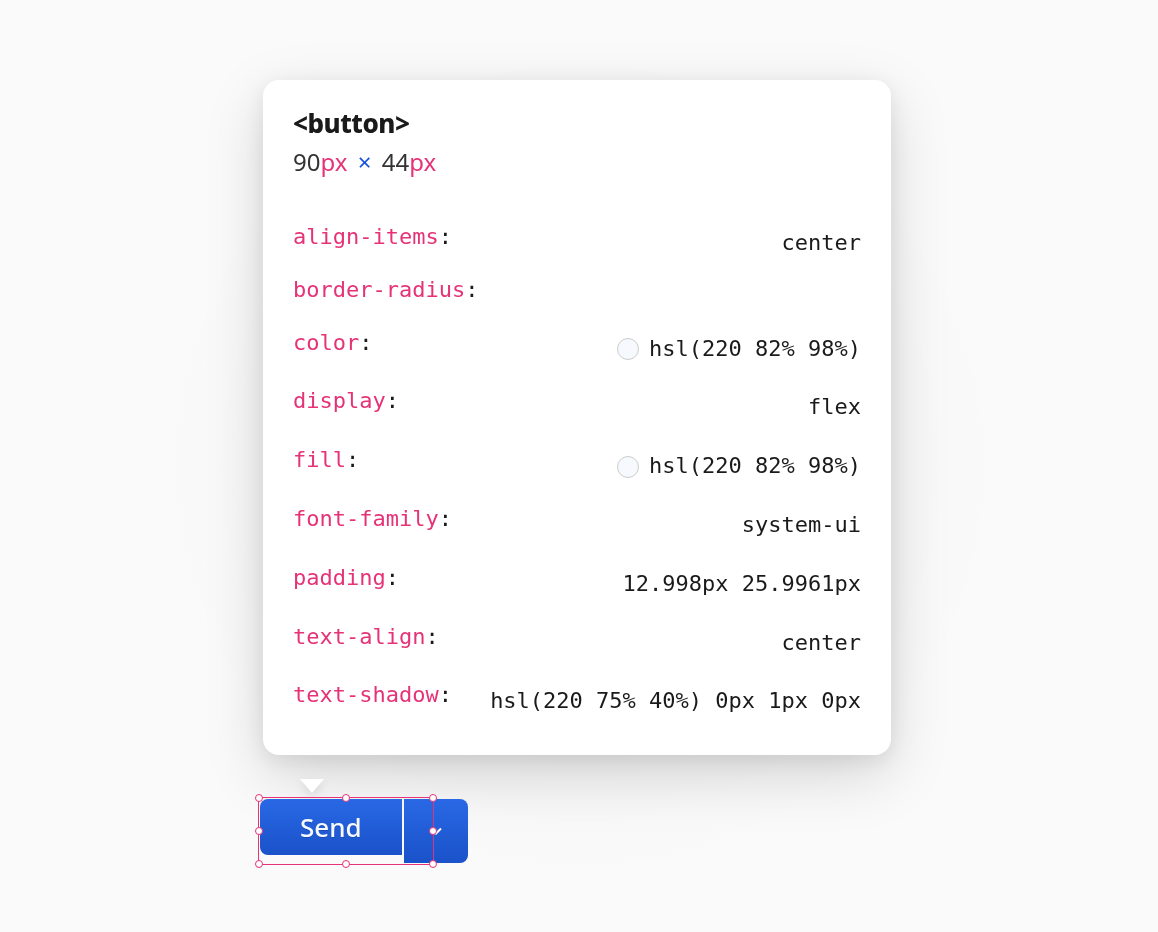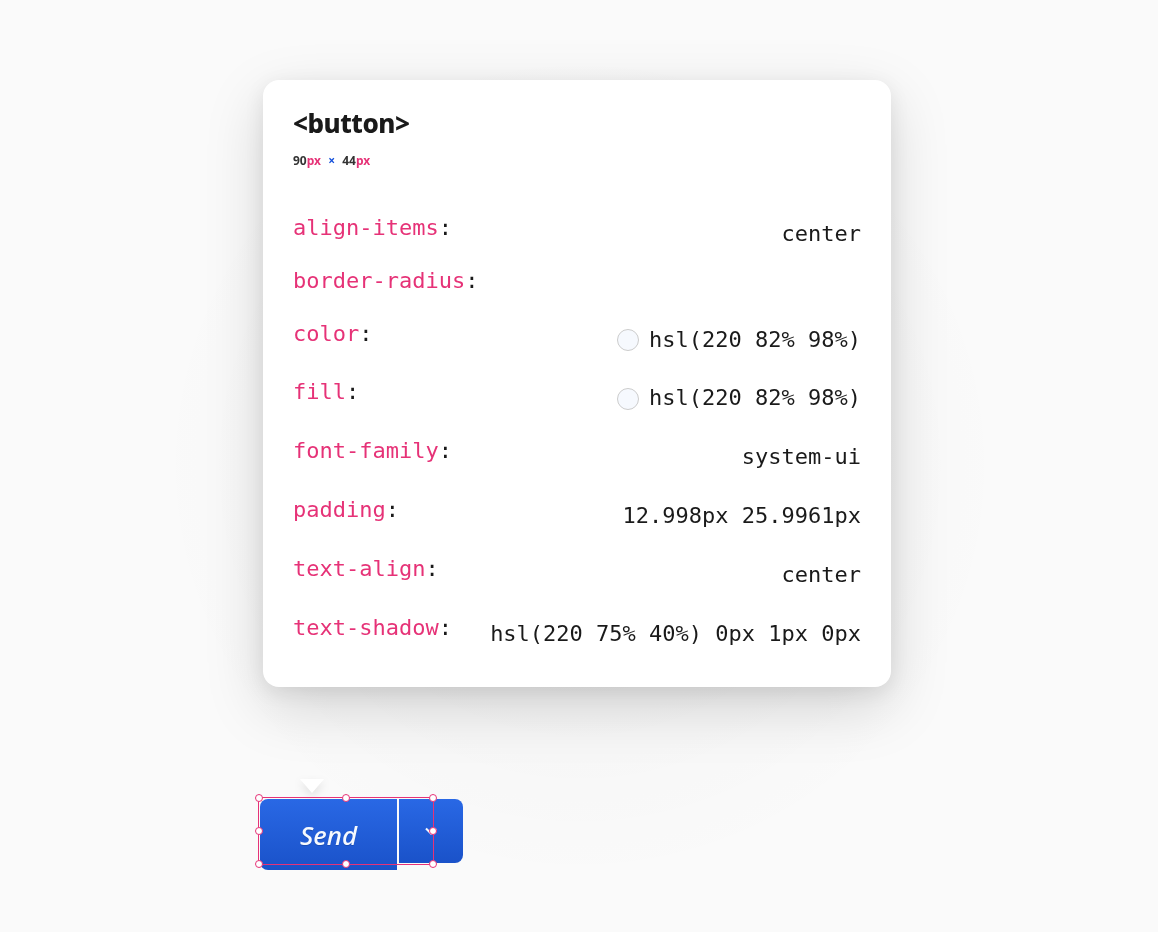--- a/index.html
+++ b/index.html
@@ -48,24 +48,24 @@
     }
     
     .element-tag {
       font-size: 26px;
       font-weight: 800;
       color: #1a1a1a;
       letter-spacing: -0.5px;
     }
     
     .dimensions {
-      font-size: 12px;
-      margin-top: 11px;
+      font-size: 24px;
+      margin-top: 4px;
       color: #333;
-      font-weight: 700;
+      font-weight: 400;
     }
     
     .dim-num {
       color: #333;
     }
     
     .dim-px {
       color: #e63277;
     }
     
@@ -134,22 +134,21 @@
       font-weight: 500;
       font-size: 26px;
       text-shadow: 0 1px 0 hsl(220, 75%, 40%);
       padding: 18px 40px;
       border: none;
       border-radius: 8px 0 0 8px;
       cursor: pointer;
       display: flex;
       align-items: center;
       justify-content: center;
-      height: 71px;
-      font-style: italic;
+      height: 56px;
     }
     
     .dropdown-button {
       background: linear-gradient(180deg, #2968e5 0%, #1a52c9 100%);
       border: none;
       border-radius: 0 8px 8px 0;
       padding: 18px 22px;
       cursor: pointer;
       display: flex;
       align-items: center;
@@ -226,20 +225,26 @@
         </span>
       </div>
       <div class="prop-row">
         <span><span class="prop-name">border-radius</span><span class="prop-colon">:</span></span>
       </div>
       <div class="prop-row">
         <span><span class="prop-name">color</span><span class="prop-colon">:</span></span>
         <span class="prop-value">
           <span class="color-swatch"></span>
           <span>hsl(220 82% 98%)</span>
+        </span>
+      </div>
+      <div class="prop-row">
+        <span><span class="prop-name">display</span><span class="prop-colon">:</span></span>
+        <span class="prop-value">
+          <span>flex</span>
         </span>
       </div>
       <div class="prop-row">
         <span><span class="prop-name">fill</span><span class="prop-colon">:</span></span>
         <span class="prop-value">
           <span class="color-swatch"></span>
           <span>hsl(220 82% 98%)</span>
         </span>
       </div>
       <div class="prop-row">

